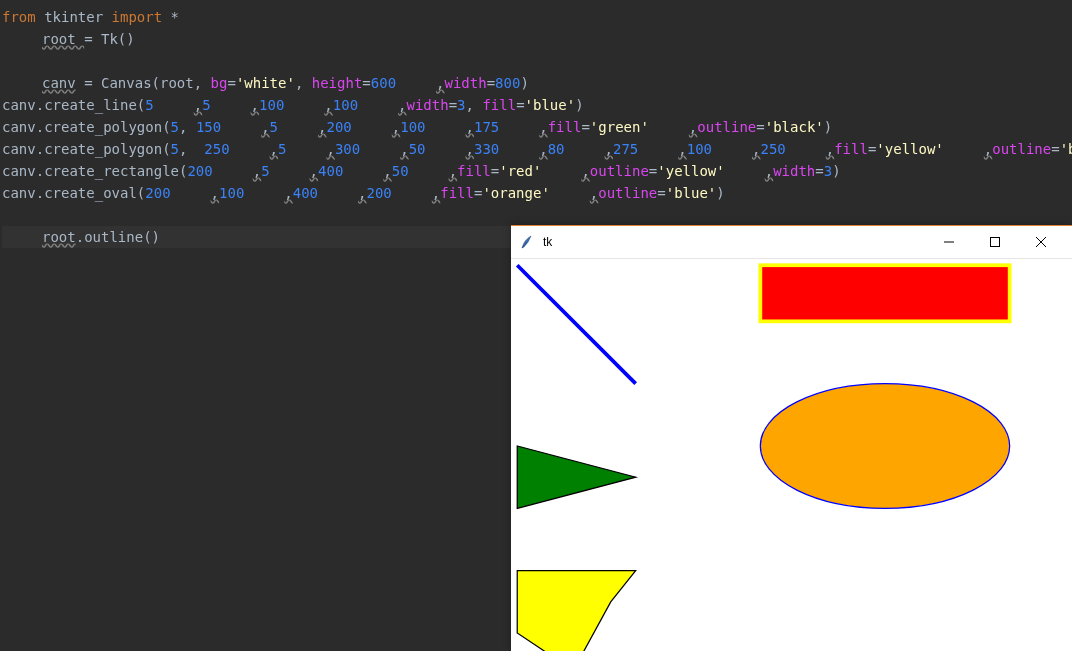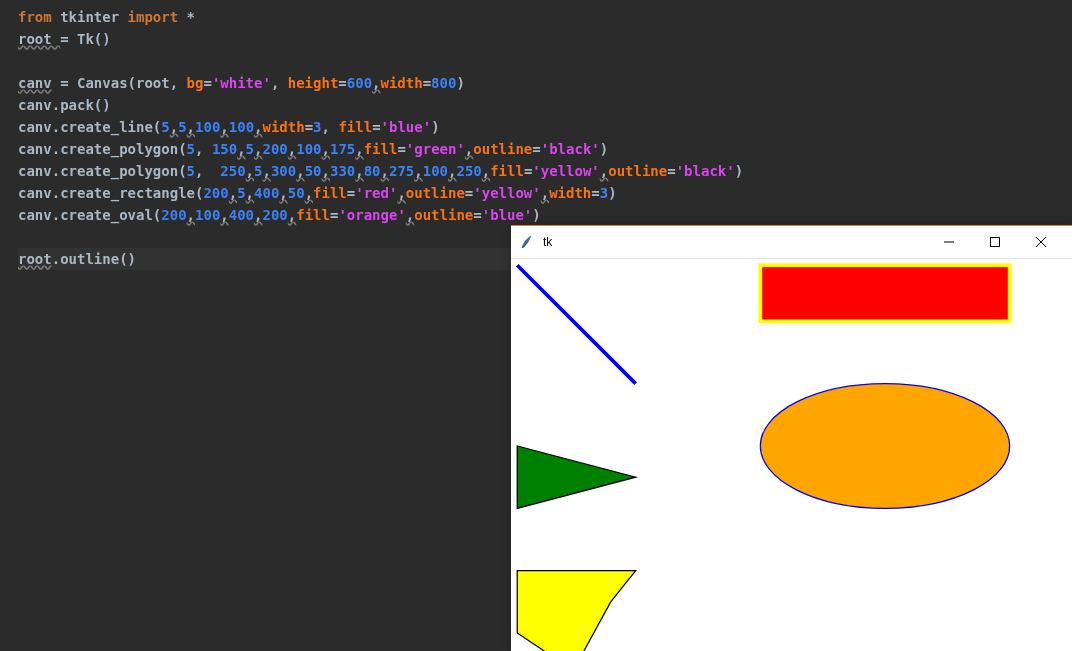--- a/index.html
+++ b/index.html
@@ -10,37 +10,37 @@
     body {
       width: 1072px;
       height: 651px;
       background: #2b2b2b;
       font-family: 'Consolas', 'Monaco', monospace;
       font-size: 14px;
       position: relative;
       overflow: hidden;
     }
     .code-editor {
-      padding: 6px 18px;
+      padding: 6px 2px;
       line-height: 22px;
       color: #a9b7c6;
-      font-weight: bold;
     }
     .code-line {
       white-space: pre;
       position: relative;
     }
     .kw-orange { color: #cc7832; }
-    .str-green { color: #d946ef; }
+    .str-green { color: #fef9c3; }
     .num-blue { color: #3b82f6; }
-    .param-purple { color: #f97316; }
+    .param-purple { color: #d946ef; }
     .ident { color: #a9b7c6; }
     .underline-wavy {
       text-decoration: underline wavy #808080;
       text-decoration-skip-ink: none;
+      margin-left: 40px;
     }
     .current-line {
       background: #323232;
     }
     .tk-window {
       position: absolute;
       left: 511px;
       top: 225px;
       width: 561px;
       height: 426px;
@@ -95,21 +95,20 @@
     }
   </style>
 </head>
 <body>
 
 <div class="code-editor">
   <div class="code-line"><span class="kw-orange">from</span><span class="ident"> tkinter </span><span class="kw-orange">import</span><span class="ident"> *</span></div>
   <div class="code-line"><span class="ident underline-wavy">root </span><span class="ident">= </span><span class="ident">Tk()</span></div>
   <div class="code-line">&nbsp;</div>
   <div class="code-line"><span class="ident underline-wavy">canv</span><span class="ident"> = </span><span class="ident">Canvas(root</span><span class="ident">, </span><span class="param-purple">bg</span><span class="ident">=</span><span class="str-green">'white'</span><span class="ident">, </span><span class="param-purple">height</span><span class="ident">=</span><span class="num-blue">600</span><span class="ident underline-wavy">,</span><span class="param-purple">width</span><span class="ident">=</span><span class="num-blue">800</span><span class="ident">)</span></div>
-  <div class="code-line"><span class="ident">canv.pack()</span></div>
   <div class="code-line"><span class="ident">canv.create_line(</span><span class="num-blue">5</span><span class="ident underline-wavy">,</span><span class="num-blue">5</span><span class="ident underline-wavy">,</span><span class="num-blue">100</span><span class="ident underline-wavy">,</span><span class="num-blue">100</span><span class="ident underline-wavy">,</span><span class="param-purple">width</span><span class="ident">=</span><span class="num-blue">3</span><span class="ident">, </span><span class="param-purple">fill</span><span class="ident">=</span><span class="str-green">'blue'</span><span class="ident">)</span></div>
   <div class="code-line"><span class="ident">canv.create_polygon(</span><span class="num-blue">5</span><span class="ident">, </span><span class="num-blue">150</span><span class="ident underline-wavy">,</span><span class="num-blue">5</span><span class="ident underline-wavy">,</span><span class="num-blue">200</span><span class="ident underline-wavy">,</span><span class="num-blue">100</span><span class="ident underline-wavy">,</span><span class="num-blue">175</span><span class="ident underline-wavy">,</span><span class="param-purple">fill</span><span class="ident">=</span><span class="str-green">'green'</span><span class="ident underline-wavy">,</span><span class="param-purple">outline</span><span class="ident">=</span><span class="str-green">'black'</span><span class="ident">)</span></div>
   <div class="code-line"><span class="ident">canv.create_polygon(</span><span class="num-blue">5</span><span class="ident">,  </span><span class="num-blue">250</span><span class="ident underline-wavy">,</span><span class="num-blue">5</span><span class="ident underline-wavy">,</span><span class="num-blue">300</span><span class="ident underline-wavy">,</span><span class="num-blue">50</span><span class="ident underline-wavy">,</span><span class="num-blue">330</span><span class="ident underline-wavy">,</span><span class="num-blue">80</span><span class="ident underline-wavy">,</span><span class="num-blue">275</span><span class="ident underline-wavy">,</span><span class="num-blue">100</span><span class="ident underline-wavy">,</span><span class="num-blue">250</span><span class="ident underline-wavy">,</span><span class="param-purple">fill</span><span class="ident">=</span><span class="str-green">'yellow'</span><span class="ident underline-wavy">,</span><span class="param-purple">outline</span><span class="ident">=</span><span class="str-green">'black'</span><span class="ident">)</span></div>
   <div class="code-line"><span class="ident">canv.create_rectangle(</span><span class="num-blue">200</span><span class="ident underline-wavy">,</span><span class="num-blue">5</span><span class="ident underline-wavy">,</span><span class="num-blue">400</span><span class="ident underline-wavy">,</span><span class="num-blue">50</span><span class="ident underline-wavy">,</span><span class="param-purple">fill</span><span class="ident">=</span><span class="str-green">'red'</span><span class="ident underline-wavy">,</span><span class="param-purple">outline</span><span class="ident">=</span><span class="str-green">'yellow'</span><span class="ident underline-wavy">,</span><span class="param-purple">width</span><span class="ident">=</span><span class="num-blue">3</span><span class="ident">)</span></div>
   <div class="code-line"><span class="ident">canv.create_oval(</span><span class="num-blue">200</span><span class="ident underline-wavy">,</span><span class="num-blue">100</span><span class="ident underline-wavy">,</span><span class="num-blue">400</span><span class="ident underline-wavy">,</span><span class="num-blue">200</span><span class="ident underline-wavy">,</span><span class="param-purple">fill</span><span class="ident">=</span><span class="str-green">'orange'</span><span class="ident underline-wavy">,</span><span class="param-purple">outline</span><span class="ident">=</span><span class="str-green">'blue'</span><span class="ident">)</span></div>
   <div class="code-line">&nbsp;</div>
   <div class="code-line current-line"><span class="ident underline-wavy">root</span><span class="ident">.outline()</span></div>
 </div>
 
 <div class="tk-window">

